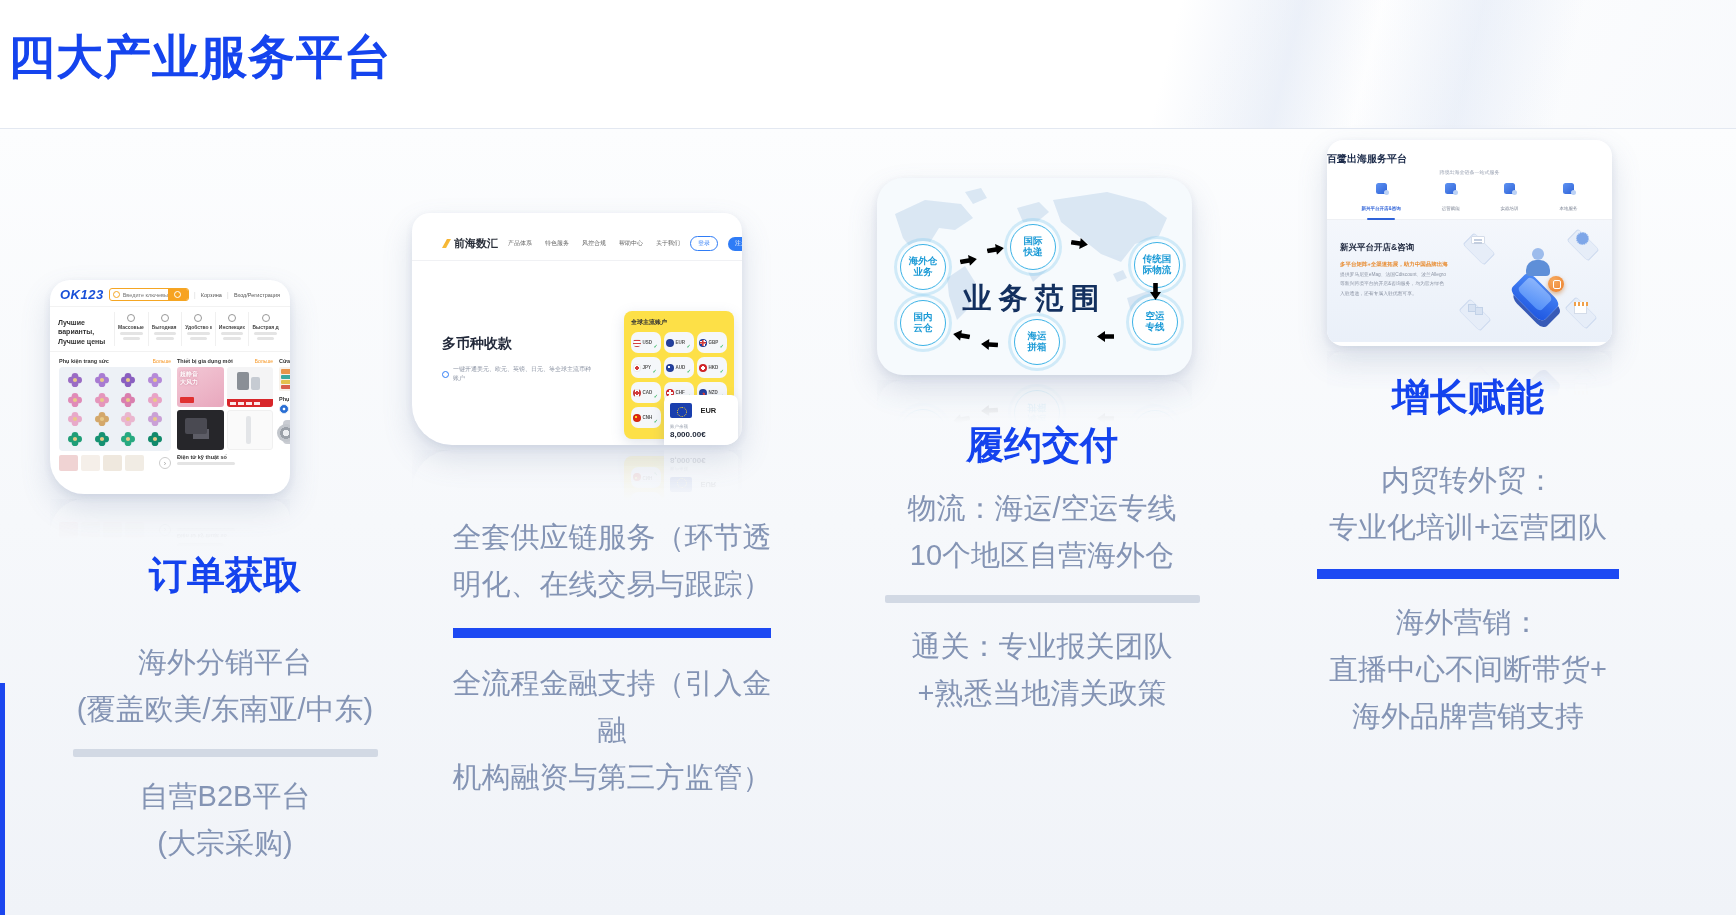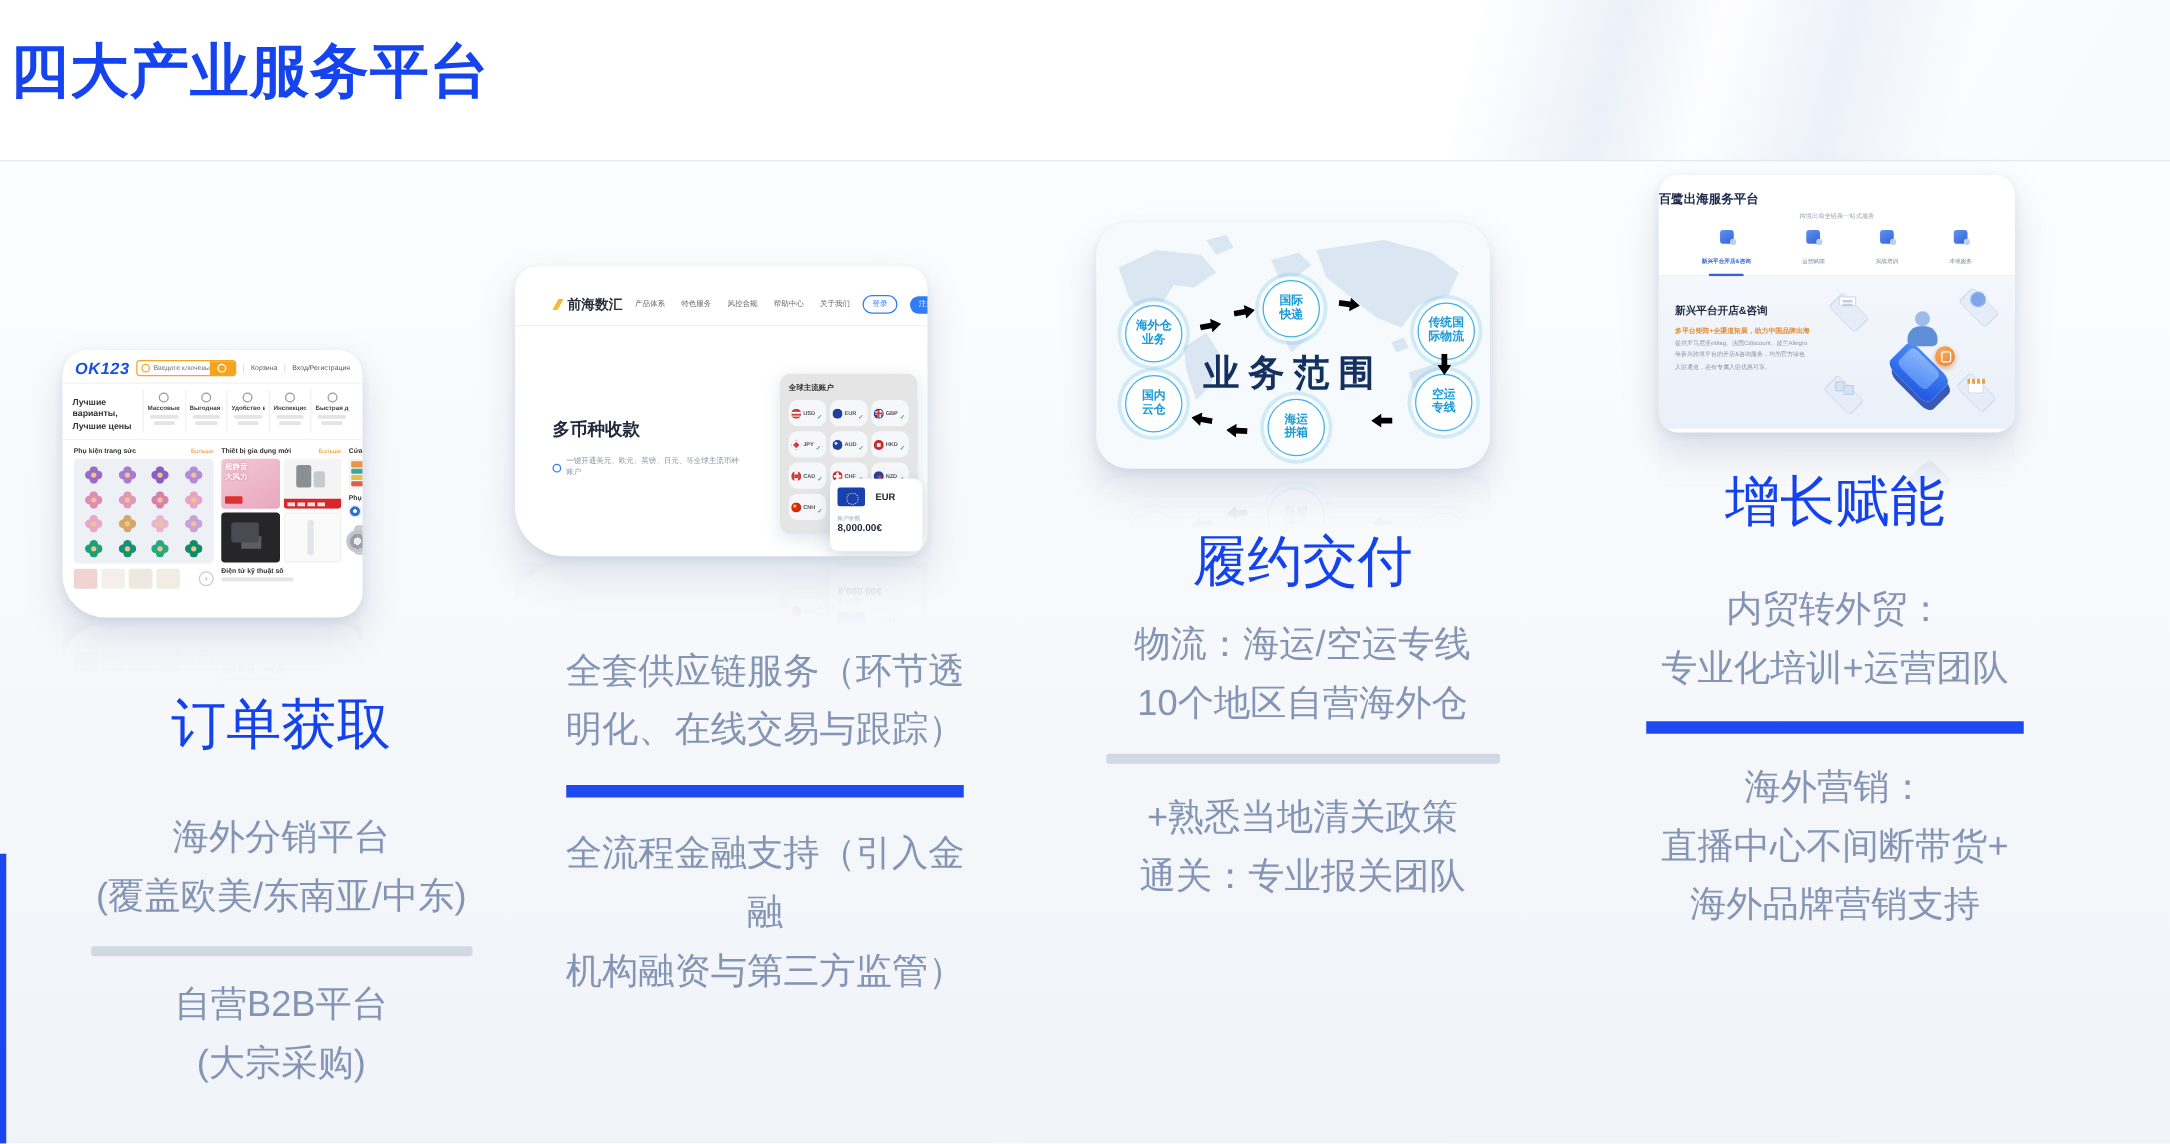--- a/index.html
+++ b/index.html
@@ -16,21 +16,21 @@
     color:#1544ee; letter-spacing:1px; }
   .left-accent { position:absolute; left:0; top:683px; width:5px; height:232px; background:#1b46ef; }
 
   
   .card { position:absolute; background:#fff; overflow:hidden;
     box-shadow:0 14px 30px rgba(96,116,156,.20), 0 3px 8px rgba(96,116,156,.12);
     -webkit-box-reflect: below 5px linear-gradient(to bottom, transparent 78%, rgba(0,0,0,.16)); }
 
   
   .coltext { position:absolute; text-align:center; }
-  .col-title { font-size:44px; font-weight:400; color:#1443ee; }
+  .col-title { font-size:38px; font-weight:700; color:#1443ee; }
   .col-line  { font-size:29px; color:#8494b4; line-height:1.62; }
   .div-gray  { height:8px; background:#d2d9e4; border-radius:2px; }
   .div-blue  { height:10px; background:#1d49f3; }
 
   
   .card1 { left:50px; top:280px; width:240px; height:214px; border-radius:20px 20px 20px 34px;
            font-size:6px; color:#666; }
   .ok-head { display:flex; align-items:center; gap:5px; padding:7px 10px 4px; }
   .ok-logo { font-size:13px; font-weight:900; font-style:italic; color:#1950d8; letter-spacing:.5px; }
   .ok-search { flex:1; display:flex; align-items:center; border:1px solid #f5a623; border-radius:3px;
@@ -97,21 +97,21 @@
   .qh-logo { display:flex; align-items:center; gap:3px; font-size:11px; font-weight:700; color:#2a2f3a; white-space:nowrap; }
   .qh-mark { width:9px; height:9px; background:linear-gradient(135deg,#f5a623,#f7c948); clip-path:polygon(0 100%,55% 0,100% 0,45% 100%); }
   .qh-nav { display:flex; gap:13px; flex:1; justify-content:center; }
   .qh-nav span { font-size:6px; color:#666; cursor:pointer; white-space:nowrap; }
   .qh-login { font-size:6px; color:#2f7cf6; border:1px solid #2f7cf6; border-radius:8px; padding:2px 7px; cursor:pointer; white-space:nowrap; }
   .qh-reg { font-size:6px; color:#fff; background:#2f7cf6; border-radius:8px; padding:2.5px 7px; cursor:pointer; white-space:nowrap; }
   .qh-heading { position:absolute; left:30px; top:122px; font-size:14px; font-weight:900; color:#22293a; }
   .qh-desc { position:absolute; left:30px; top:152px; display:flex; align-items:center; gap:4px; width:150px; }
   .qh-dot { width:7px; height:7px; border:1.8px solid #2f7cf6; border-radius:50%; flex:none; }
   .qh-desc span:last-child { font-size:6px; color:#8b93a3; line-height:1.5; }
-  .qh-panel { position:absolute; right:8px; top:86px; width:110px; height:128px; background:#e5e5e5; border-radius:8px;
+  .qh-panel { position:absolute; right:8px; top:98px; width:110px; height:128px; background:#fde047; border-radius:8px;
       box-shadow:0 4px 14px rgba(90,110,150,.18); padding:7px 7px; }
   .qh-panel-title { font-size:6px; font-weight:800; color:#333; margin-bottom:5px; }
   .qh-pills { display:grid; grid-template-columns:repeat(3,1fr); gap:4px 3px; }
   .pill { display:flex; align-items:center; gap:1.5px; background:#f5f7fa; border-radius:7px; padding:1.5px 2px; }
   .flag { width:8px; height:8px; border-radius:50%; flex:none; border:.5px solid rgba(0,0,0,.08); }
   .pill em { font-style:normal; font-size:4.5px; color:#555; font-weight:700; }
   .pill b::after { content:"✓"; font-size:5px; color:#2db55d; }
   .f-usd { background:repeating-linear-gradient(180deg,#d64040 0 1.4px,#fff 1.4px 2.8px); }
   .f-eur { background:#23409f; }
   .f-gbp { background:linear-gradient(#d23c3c,#d23c3c) center/100% 1.6px no-repeat,
@@ -596,22 +596,22 @@
     <div class="div-blue" style="width:318px; margin:20px auto 22px"></div>
     <div class="col-line">全流程金融支持（引入金融</div>
     <div class="col-line">机构融资与第三方监管）</div>
   </div>
 
   <div class="coltext" style="left:872px; top:420px; width:340px">
     <div class="col-title">履约交付</div>
     <div class="col-line" style="margin-top:14px">物流：海运/空运专线</div>
     <div class="col-line">10个地区自营海外仓</div>
     <div class="div-gray" style="width:315px; margin:16px auto 20px"></div>
+    <div class="col-line">通关：专业报关团队</div>
     <div class="col-line">+熟悉当地清关政策</div>
-    <div class="col-line">通关：专业报关团队</div>
   </div>
 
   <div class="coltext" style="left:1303px; top:372px; width:330px">
     <div class="col-title">增长赋能</div>
     <div class="col-line" style="margin-top:34px">内贸转外贸：</div>
     <div class="col-line">专业化培训+运营团队</div>
     <div class="div-blue" style="width:302px; margin:18px auto 20px"></div>
     <div class="col-line">海外营销：</div>
     <div class="col-line">直播中心不间断带货+</div>
     <div class="col-line">海外品牌营销支持</div>

